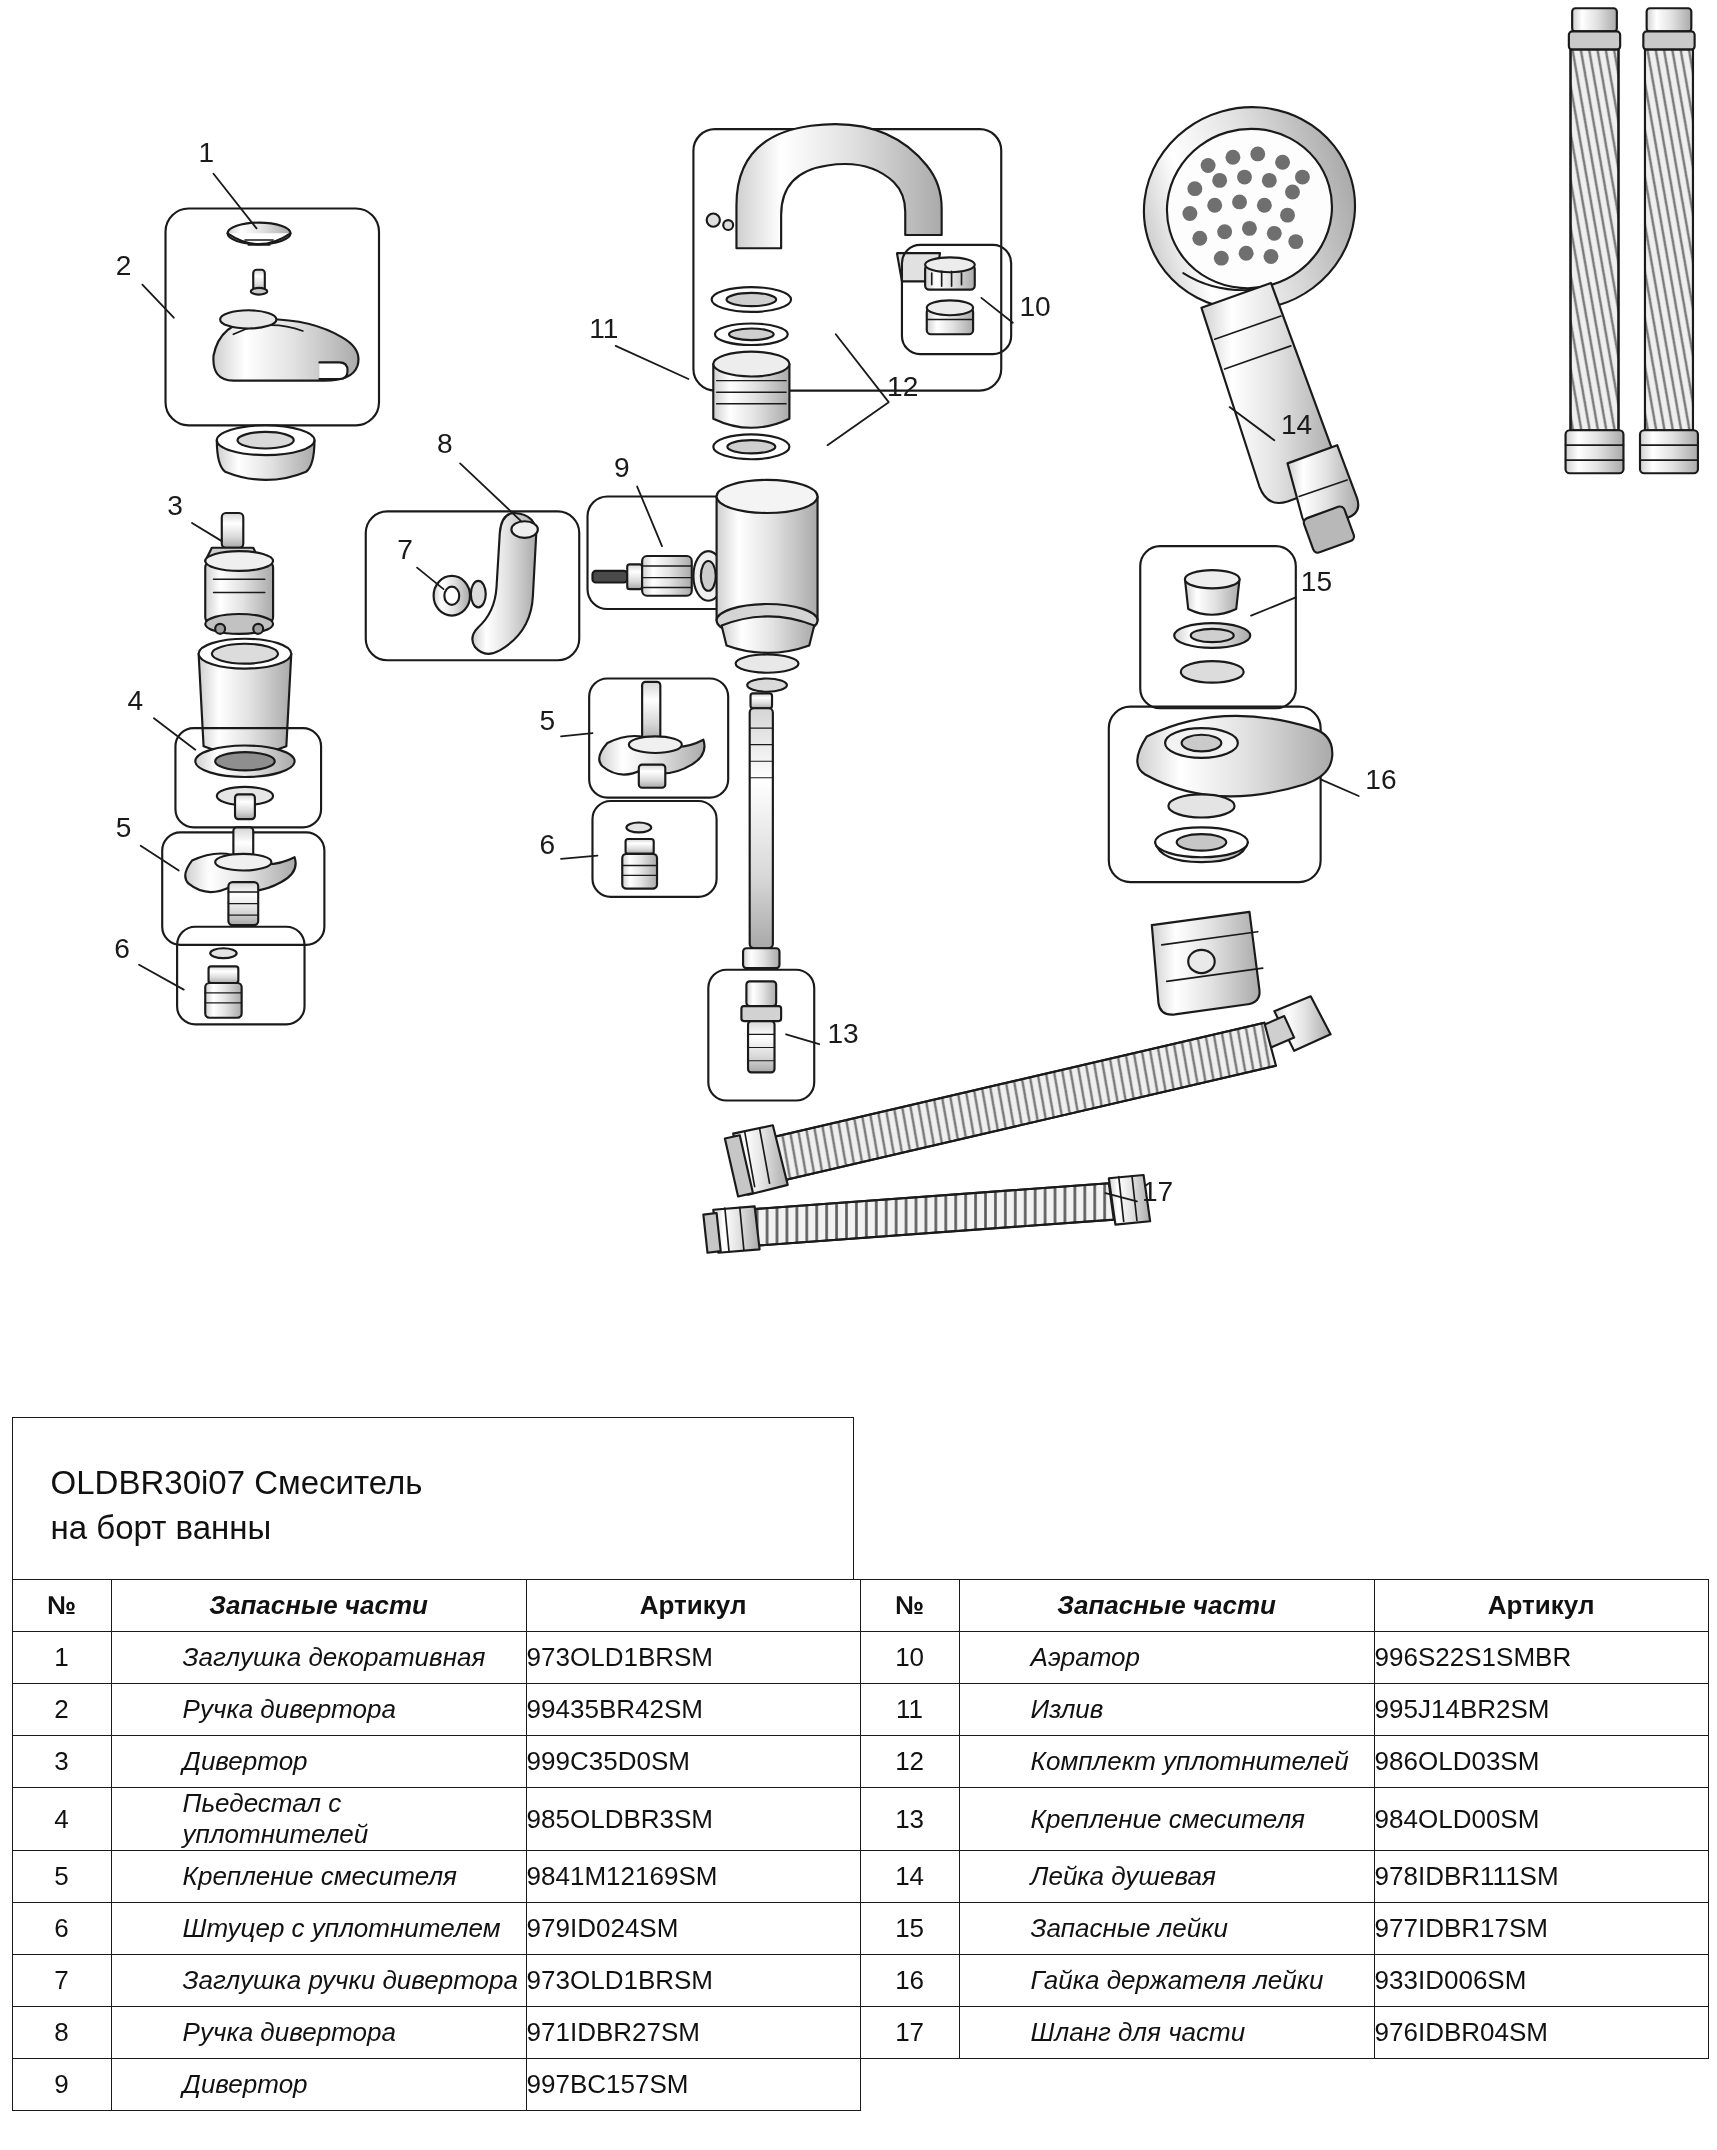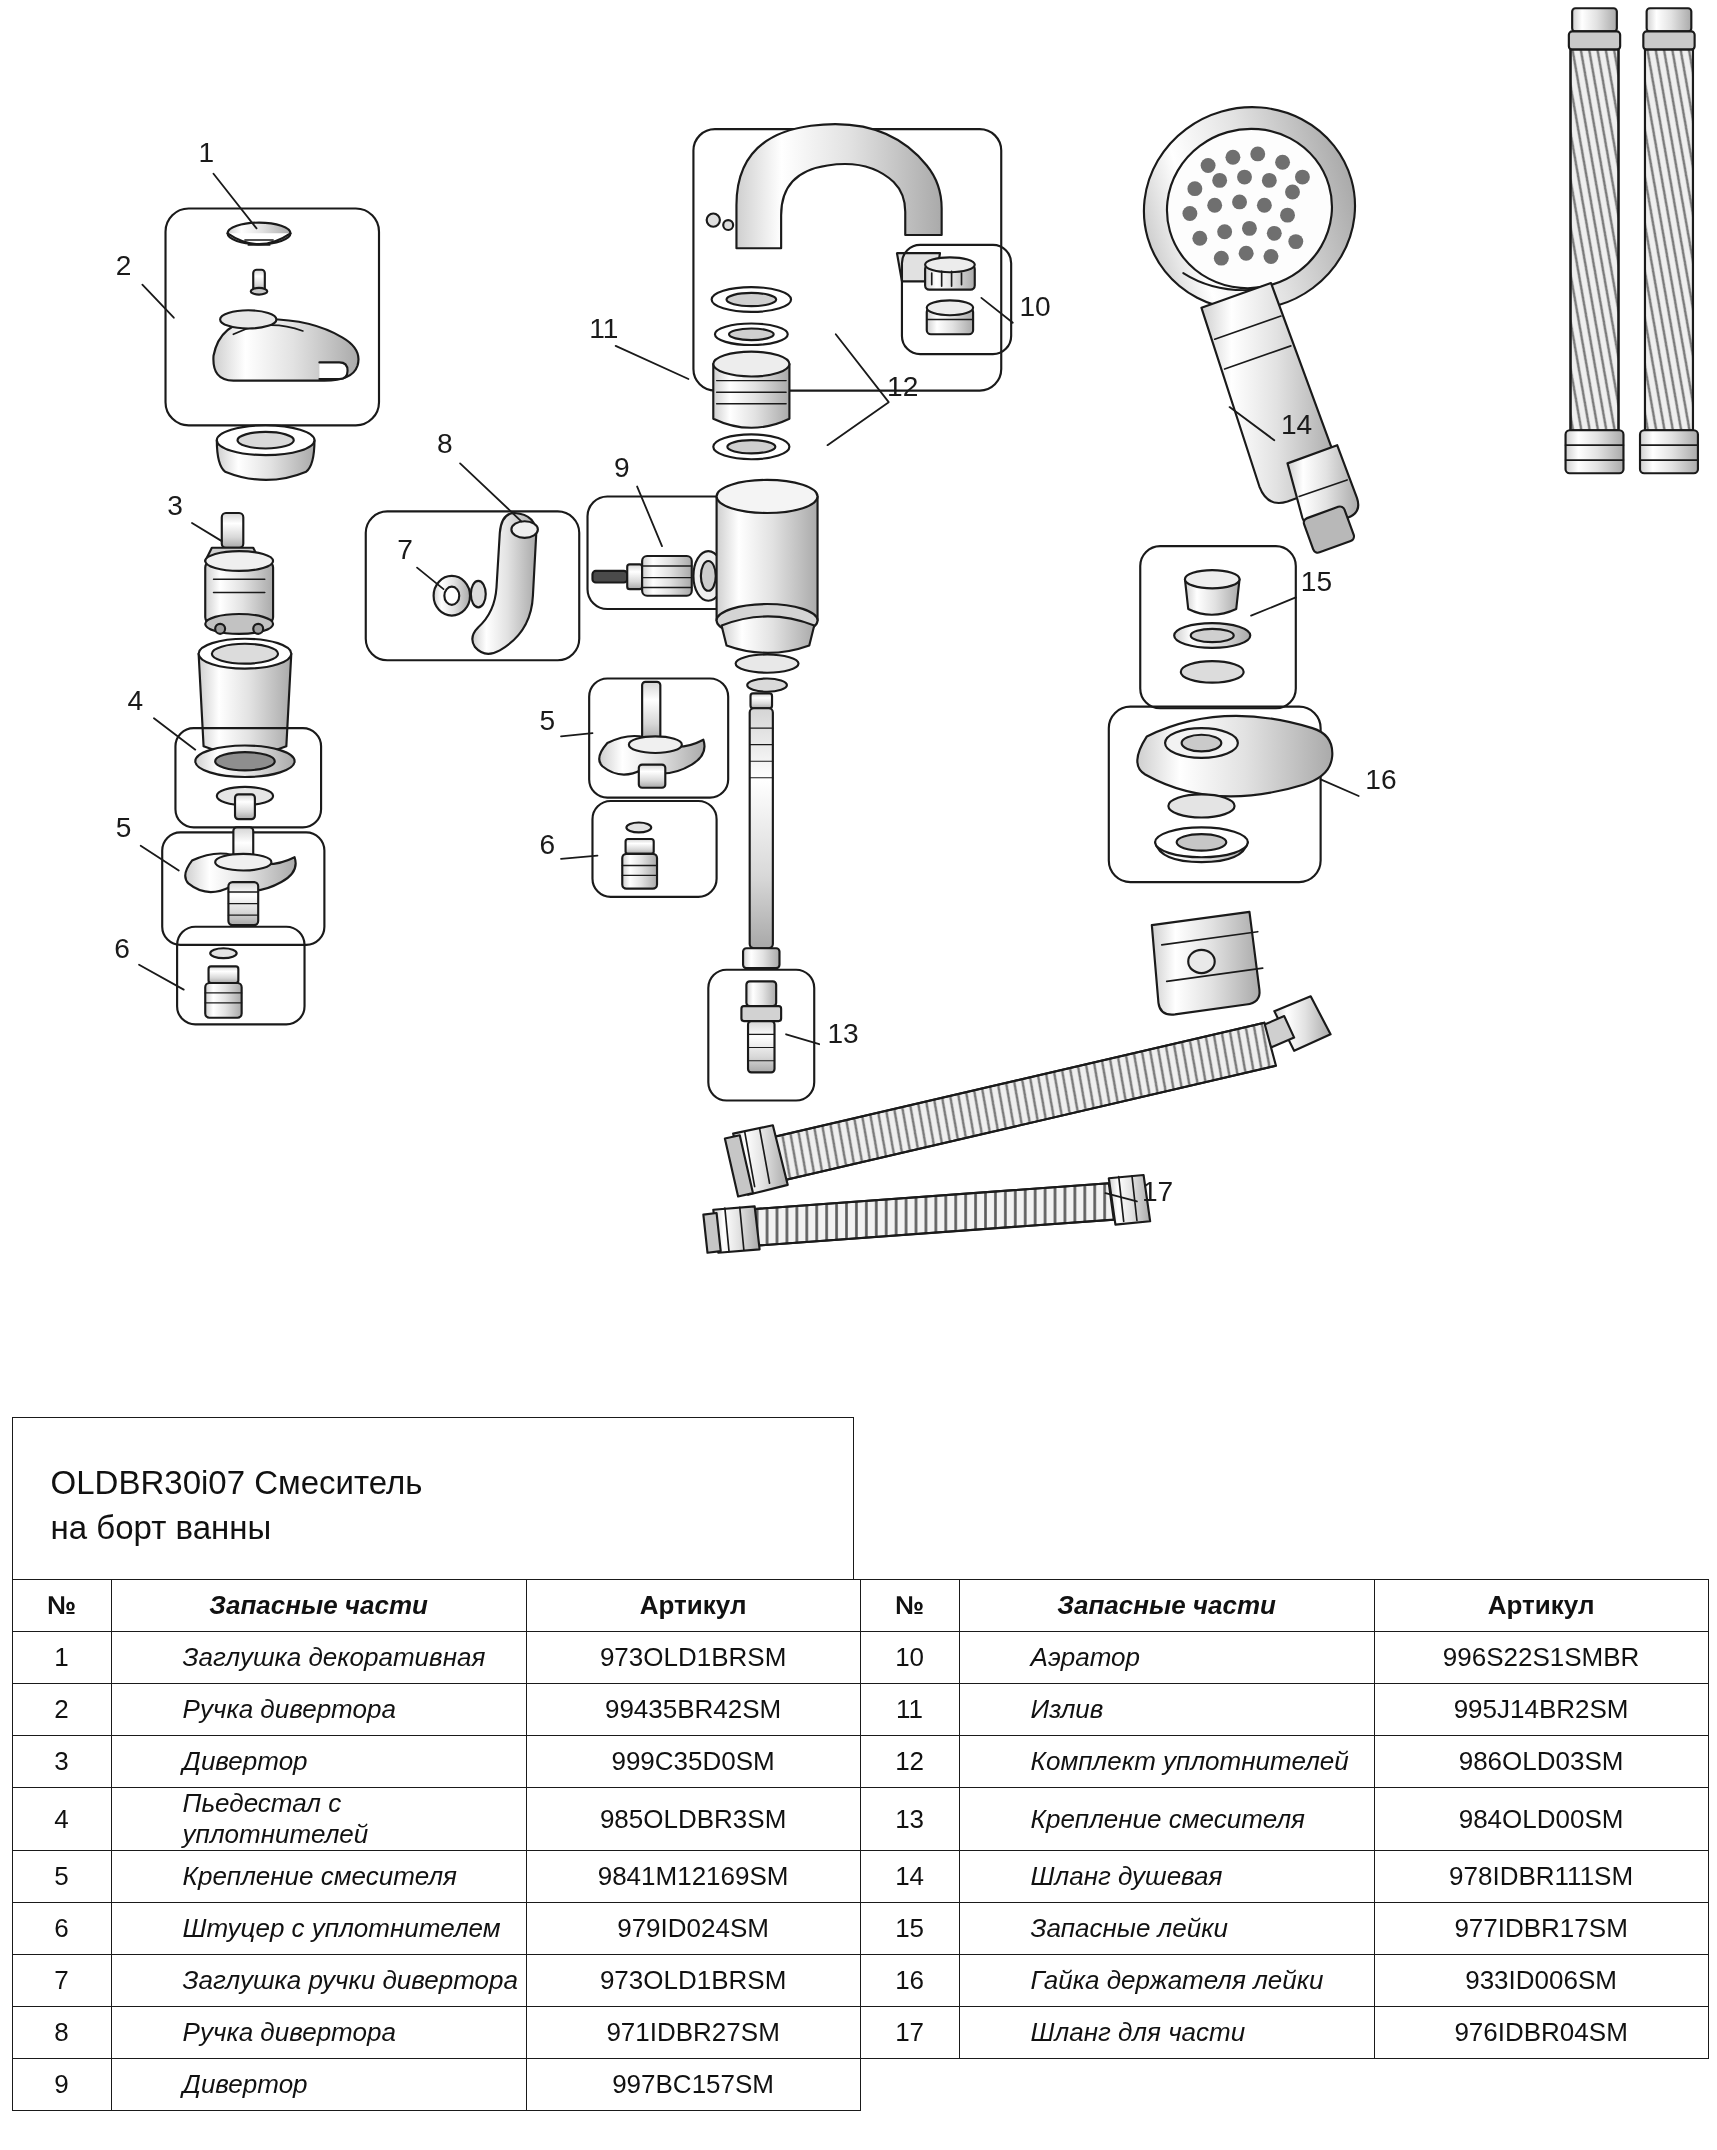--- a/index.html
+++ b/index.html
@@ -65,21 +65,21 @@
     color: #111;
     padding: 0;
   }
   table.parts th {
     font-weight: bold;
     text-align: center;
     font-size: 26px;
   }
   .c-num { width: 98px; text-align: center; }
   .c-name { width: 414px; text-align: left; padding-left: 71px !important; font-style: italic; }
-  .c-art  { width: 333px; text-align: center; }
+  .c-art  { width: 333px; text-align: left; }
   .empty-cell { border: none !important; }
   td.c-name, th.c-name { }
   th.c-name { text-align: center; padding-left: 0 !important; }
 </style>
 </head>
 <body>
 
 <div id="diagram-area">
 <svg id="diagram-svg" width="1717" height="1357" viewBox="0 0 2075 1640" xmlns="http://www.w3.org/2000/svg">
   <defs>
@@ -446,21 +446,21 @@
         <td class="c-art">985OLDBR3SM</td>
         <td class="c-num">13</td>
         <td class="c-name">Крепление смесителя</td>
         <td class="c-art">984OLD00SM</td>
       </tr>
       <tr>
         <td class="c-num">5</td>
         <td class="c-name">Крепление смесителя</td>
         <td class="c-art">9841M12169SM</td>
         <td class="c-num">14</td>
-        <td class="c-name">Шланг душевая</td>
+        <td class="c-name">Лейка душевая</td>
         <td class="c-art">978IDBR111SM</td>
       </tr>
       <tr>
         <td class="c-num">6</td>
         <td class="c-name">Штуцер с уплотнителем</td>
         <td class="c-art">979ID024SM</td>
         <td class="c-num">15</td>
         <td class="c-name">Запасные лейки</td>
         <td class="c-art">977IDBR17SM</td>
       </tr>

